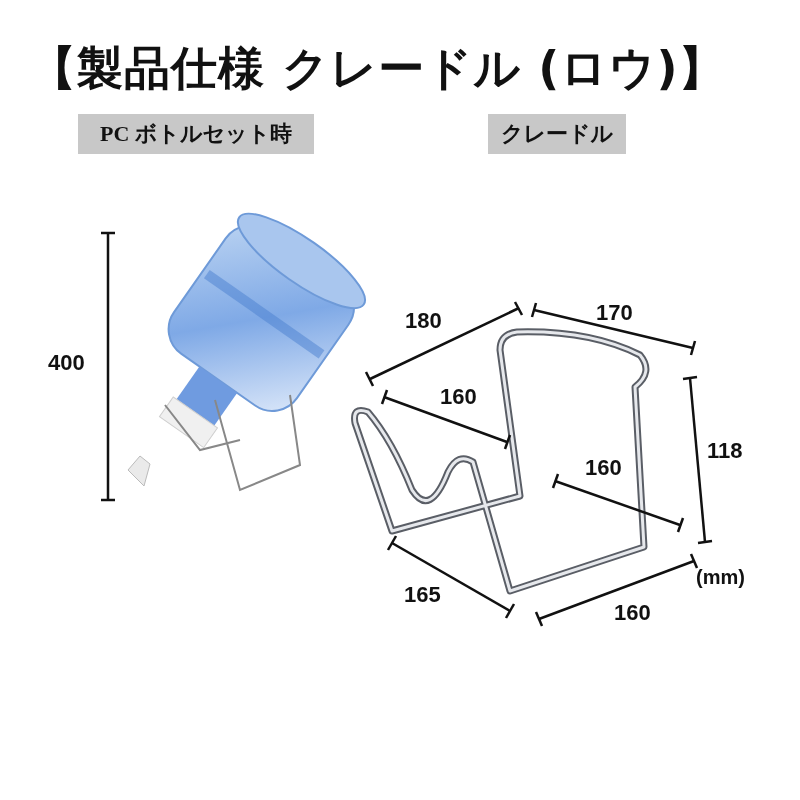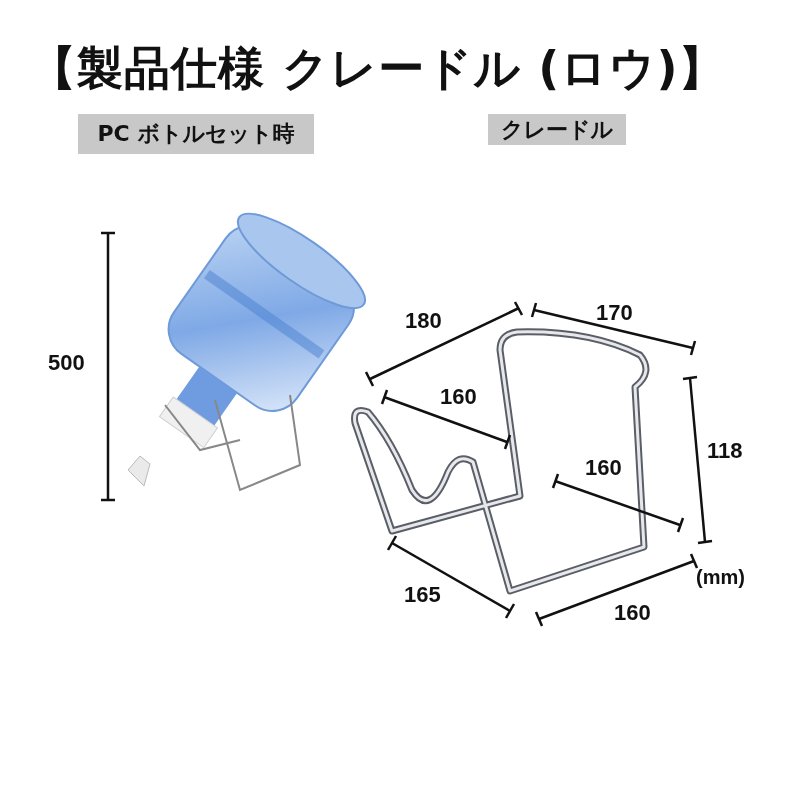--- a/index.html
+++ b/index.html
@@ -7,22 +7,22 @@
     .title { position:absolute; left:30px; top:38px; font-size:46px; font-weight:bold; letter-spacing:1px; white-space:nowrap; }
     .label-box { position:absolute; background:#c8c8c8; font-size:22px; font-weight:bold; display:flex; align-items:center; justify-content:center; }
     .dim { position:absolute; font-family:"Liberation Sans", sans-serif; font-size:22px; font-weight:bold; }
     svg.stage { position:absolute; left:0; top:0; }
   </style>
 </head>
 <body>
 
 <div class="title">【製品仕様 クレードル (ロウ)】</div>
 
-<div class="label-box" style="left:78px; top:114px; width:236px; height:40px;">PC ボトルセット時</div>
-<div class="label-box" style="left:488px; top:114px; width:138px; height:31px;">クレードル</div>
+<div class="label-box" style="left:78px; top:114px; width:236px; height:40px;font-family:Liberation Serif, serif;">PC ボトルセット時</div>
+<div class="label-box" style="left:488px; top:114px; width:138px; height:40px;">クレードル</div>
 
 <svg class="stage" width="800" height="800" viewBox="0 0 800 800">
   <defs>
     <linearGradient id="bottleGrad" x1="0" y1="0" x2="1" y2="1">
       <stop offset="0" stop-color="#bcd4f2"></stop>
       <stop offset="0.5" stop-color="#7fa9e6"></stop>
       <stop offset="1" stop-color="#dfeafa"></stop>
     </linearGradient>
   </defs>
 
@@ -82,21 +82,21 @@
     <line x1="392" y1="543" x2="510" y2="611"></line>
     <line x1="396" y1="536" x2="388" y2="550"></line>
       <line x1="514" y1="604" x2="506" y2="618"></line>
 
     <line x1="539" y1="619" x2="694" y2="561"></line>
     <line x1="536" y1="612" x2="542" y2="626"></line>
       <line x1="691" y1="554" x2="697" y2="568"></line>
   </g>
 </svg>
 
-<div class="dim" style="left:48px; top:350px;">500</div>
+<div class="dim" style="left:48px; top:350px;">400</div>
 <div class="dim" style="left:405px; top:308px;">180</div>
 <div class="dim" style="left:596px; top:300px;">170</div>
 <div class="dim" style="left:440px; top:384px;">160</div>
 <div class="dim" style="left:585px; top:455px;">160</div>
 <div class="dim" style="left:707px; top:438px;">118</div>
 <div class="dim" style="left:404px; top:582px;text-align:center;">165</div>
 <div class="dim" style="left:614px; top:600px;">160</div>
 <div class="dim" style="left:696px; top:566px; font-size:20px;">(mm)</div>
 
 </body></html>

